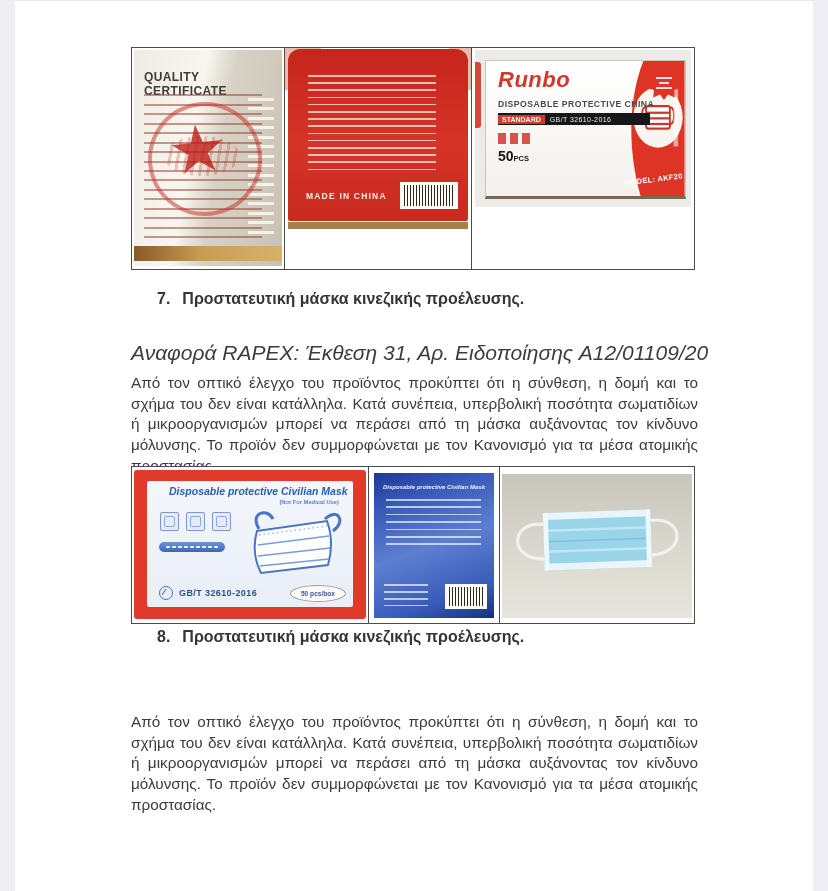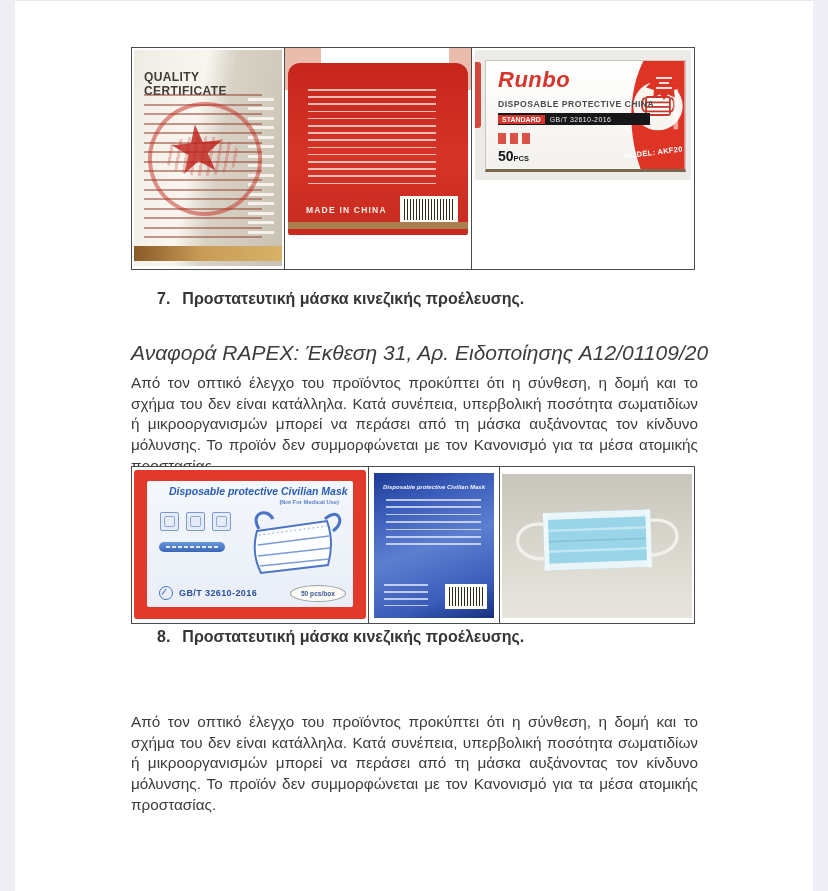--- a/index.html
+++ b/index.html
@@ -38,35 +38,35 @@
     color:rgba(190,30,24,.8); transform:rotate(-6deg); }
   .stamp-marks { position:absolute; top:86px; left:30px; width:76px; height:40px;
     background:repeating-linear-gradient(100deg, rgba(198,42,32,.25) 0 3px, transparent 3px 8px); border-radius:50%; }
   .cert-band { position:absolute; bottom:5px; left:0; right:0; height:15px;
     background:linear-gradient(90deg,#8a5a28,#c89b55 45%,#d8b269); }
 
   
   .cell.redbox { width:187px; }
   .redbox-pink { position:absolute; top:0; left:0; width:36px; height:42px; background:#e9bcae; }
   .redbox-pink.r { left:auto; right:0; width:22px; }
-  .redbox-body { position:absolute; top:15px; left:3px; right:3px; height:172px;
+  .redbox-body { position:absolute; top:1px; left:3px; right:3px; height:172px;
     background:linear-gradient(180deg,#c6251c 0%,#d63427 55%,#c82a1f 100%);
     border-radius:12px 12px 2px 2px; }
   .redbox-lines { position:absolute; top:26px; left:20px; width:128px; height:100px;
     background:repeating-linear-gradient(to bottom, rgba(255,236,230,.75) 0 1.6px, transparent 1.6px 7.2px); }
   .made-in { position:absolute; left:18px; bottom:20px; color:#f6ece6; font-size:8.5px;
     font-weight:bold; letter-spacing:1.2px; }
   .barcode { background:#fdfdf8; display:flex; align-items:stretch; }
   .barcode .bars { flex:1; margin:3px 4px; background:repeating-linear-gradient(90deg,#2c2820 0 1px, transparent 1px 3px); }
   .redbox-barcode { position:absolute; right:10px; bottom:12px; width:58px; height:27px; }
   .table-strip { position:absolute; top:174px; left:3px; right:3px; height:7px; background:#a97f4e; }
 
   
   .cell.runbo { width:223px; }
-  .runbo-photo { position:absolute; top:2px; left:3px; right:3px; height:130px; background:#edebe7; }
+  .runbo-photo { position:absolute; top:2px; left:3px; right:3px; height:157px; background:#edebe7; }
   .runbo-sliver { position:absolute; left:0; top:12px; width:6px; height:66px; background:#d5483c; border-radius:0 3px 3px 0; }
   .runbo-box { position:absolute; top:10px; left:10px; right:5px; bottom:8px;
     background:linear-gradient(180deg,#ffffff,#f3f1ec); border:1px solid #c9c5be;
     border-bottom:3px solid #7a6750; overflow:hidden; }
   .runbo-curve { position:absolute; top:0; right:0; width:46%; height:100%; }
   .runbo-brand { position:absolute; top:6px; left:12px; color:#d6352b; font-size:22px; font-weight:bold;
     font-style:italic; letter-spacing:.5px; }
   .runbo-product { position:absolute; top:38px; left:12px; font-size:8.6px; font-weight:bold;
     color:#4a4a4c; letter-spacing:.5px; }
   .runbo-stdbar { position:absolute; top:52px; left:12px; width:152px; height:12px; background:#17171a;

